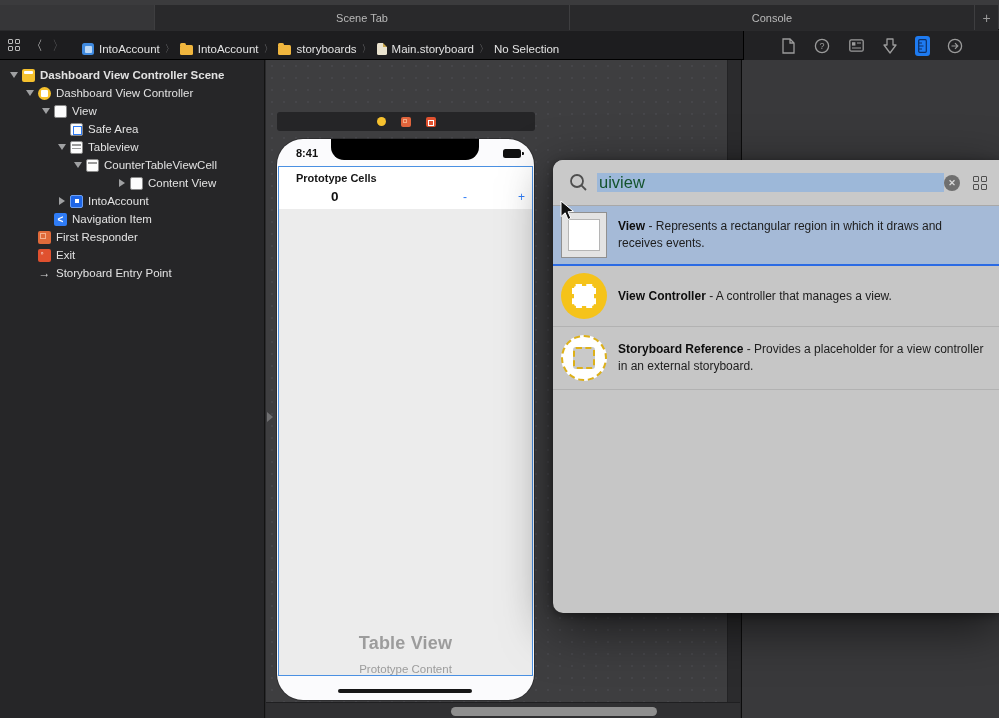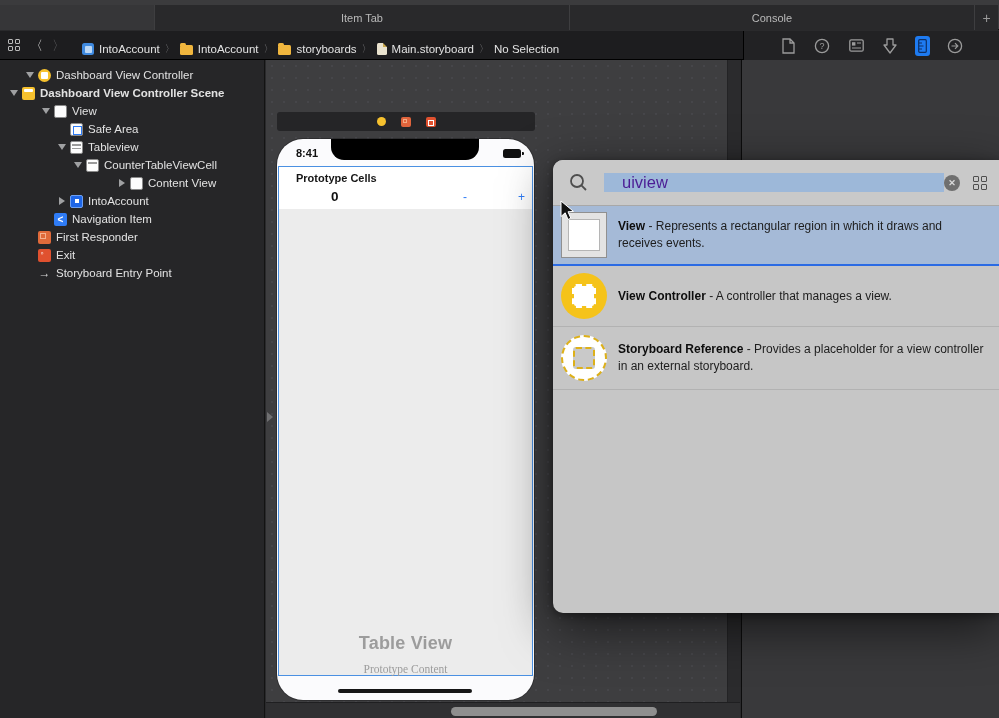--- a/index.html
+++ b/index.html
@@ -117,21 +117,21 @@
                  border:1.5px solid #4a90e2; display:flex; flex-direction:column; background:#fff; }
   .tv-header { height:21px; display:flex; align-items:center; padding-left:17px; font-size:11px;
                font-weight:bold; color:#151515; background:#fff; }
   .tv-cell { height:21px; position:relative; background:#fff; }
   .tv-cell .cnt { position:absolute; left:52px; top:1px; font-size:13.5px; font-weight:bold; color:#111; }
   .tv-cell .minus { position:absolute; left:184px; top:2px; font-size:12px; color:#2f7cf6; }
   .tv-cell .plus { position:absolute; left:239px; top:2px; font-size:12px; color:#2f7cf6; }
   .tv-body { flex:1; background:#ececec; display:flex; flex-direction:column; align-items:center;
              justify-content:flex-end; padding-top:118px; }
   .tv-title { font-size:18px; color:#9c9c9c; font-weight:bold; letter-spacing:0.2px; }
-  .tv-sub { font-size:11.5px; color:#9c9c9c; margin-top:9px;font-family:Liberation Serif, serif; }
+  .tv-sub { font-size:11.5px; color:#9c9c9c; margin-top:9px; }
   #homebar { position:absolute; left:61px; bottom:7px; width:134px; height:4.5px; background:#161616;
              border-radius:3px; }
 
   
   #outline-handle { position:absolute; left:1px; top:352px; width:0; height:0;
                     border-top:5px solid transparent; border-bottom:5px solid transparent;
                     border-left:6px solid #6f6f71; }
   #canvas-gutter { position:absolute; right:0; top:0; width:13px; height:642px; background:#2b2b2d;
                    border-left:1px solid #232325; }
   #hscroll { position:absolute; left:0; bottom:0; width:474px; height:16px; background:#303032;
@@ -139,22 +139,22 @@
   #hscroll .thumb { position:absolute; left:185px; top:3.5px; width:206px; height:9px;
                     background:#8f8f8f; border-radius:4.5px; }
 
   
   #library { position:absolute; left:553px; top:160px; width:446px; height:453px; background:#c6c6c6;
              border-radius:10px 0 0 10px; box-shadow:0 14px 50px rgba(0,0,0,0.6), 0 2px 10px rgba(0,0,0,0.4);
              overflow:hidden; z-index:5; }
   #libsearch { height:46px; background:#c9c9c9; border-bottom:1px solid #a8a8a8; display:flex;
                align-items:center; padding:0 12px 0 16px; }
   .mag { flex:none; }
-  #searchtext { margin-left:16px; font-size:16.5px; color:#4c1d95; background:#9db8d9;
-                padding:0 18px; flex:1; }
+  #searchtext { margin-left:9px; font-size:16.5px; color:#14532d; background:#9db8d9;
+                padding:0 2px; flex:1; }
   .clearbtn { flex:none; width:16px; height:16px; border-radius:50%; background:#6f6f6f; color:#d9d9d9;
               font-size:9px; font-weight:bold; display:flex; align-items:center; justify-content:center; }
   .libgrid { flex:none; margin-left:13px; width:14px; height:14px; display:grid;
              grid-template-columns:6px 6px; grid-template-rows:6px 6px; gap:2px; }
   .libgrid i { border:1.4px solid #4e4e4e; border-radius:1px; }
   .librow { display:flex; align-items:center; padding:0 14px 0 8px; }
   .librow .txt { margin-left:11px; font-size:12px; line-height:1.4; color:#1d1d1d; }
   .librow .txt b { color:#0d0d0d; }
   #librow-view { height:60px; background:#a5bad7; border-bottom:2px solid #2b6be4; }
   #librow-vc { height:61px; border-bottom:1px solid #b2b2b2; }
@@ -172,21 +172,21 @@
 
   #cursor { position:absolute; left:560px; top:200px; z-index:9; }
 </style>
 </head>
 <body>
 
 <div id="app">
 
   <div id="tabbar">
     <div class="tab first"></div>
-    <div class="tab empty">Item Tab</div>
+    <div class="tab empty">Scene Tab</div>
     <div class="tab console">Console</div>
     <div class="tab add">+</div>
   </div>
 
   <div id="jumpbar">
     <div class="jb-left">
       <span class="related-grid">
           <i></i>
           <i></i>
           <i></i>
@@ -253,29 +253,29 @@
       <span class="insp">
         <svg width="16" height="16" viewBox="0 0 16 16">
             <circle cx="8" cy="8" r="6.6" fill="none" stroke="#9b9b9b" stroke-width="1.3"></circle>
             <path d="M4.5 8 h6 M8 5.2 L10.8 8 L8 10.8" fill="none" stroke="#9b9b9b" stroke-width="1.2"></path>
           </svg>
       </span>
     </div>
   </div>
 
   <div id="sidebar">
+    <div class="orow bold" style="padding-left:8px">
+      <span class="disc open"></span>
+      <span class="ticon ti-scene"></span>
+      <span>Dashboard View Controller Scene</span>
+    </div>
     <div class="orow" style="padding-left:24px">
       <span class="disc open"></span>
       <span class="ticon ti-vc"></span>
       <span>Dashboard View Controller</span>
-    </div>
-    <div class="orow bold" style="padding-left:8px">
-      <span class="disc open"></span>
-      <span class="ticon ti-scene"></span>
-      <span>Dashboard View Controller Scene</span>
     </div>
     <div class="orow" style="padding-left:40px">
       <span class="disc open"></span>
       <span class="ticon ti-view"></span>
       <span>View</span>
     </div>
     <div class="orow" style="padding-left:56px">
       <span class="disc"></span>
       <span class="ticon ti-safe"></span>
       <span>Safe Area</span>

